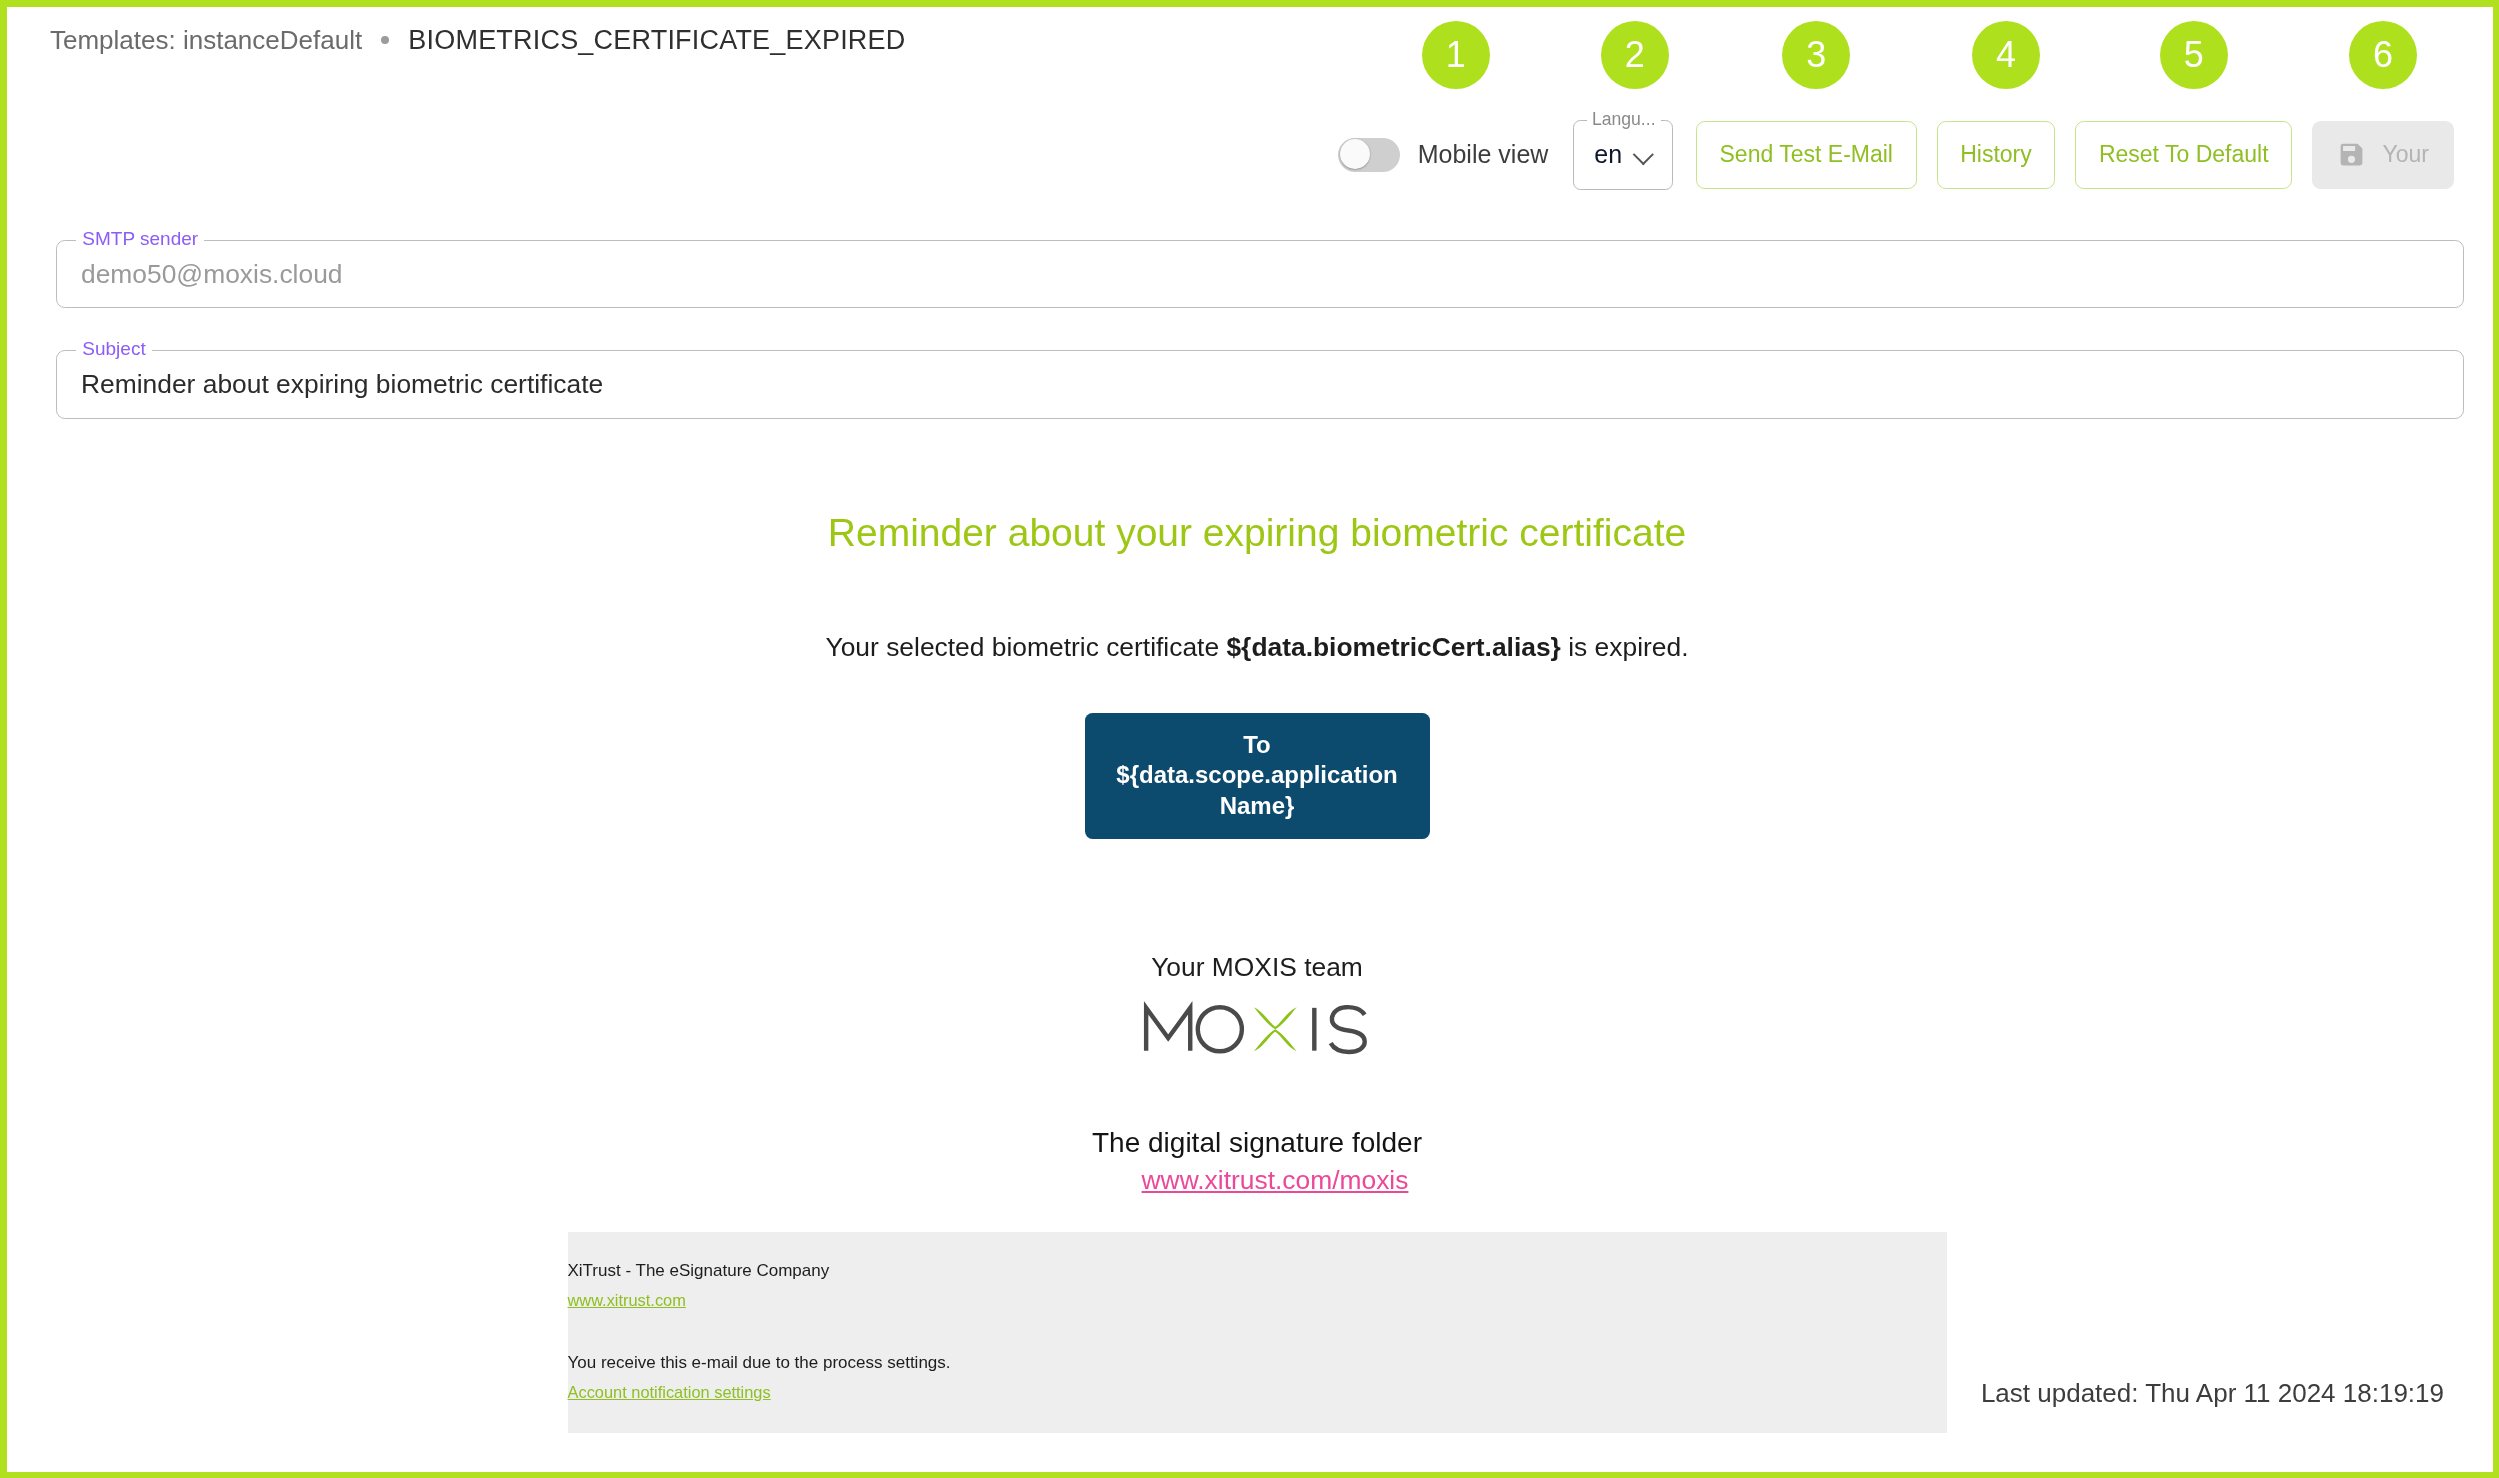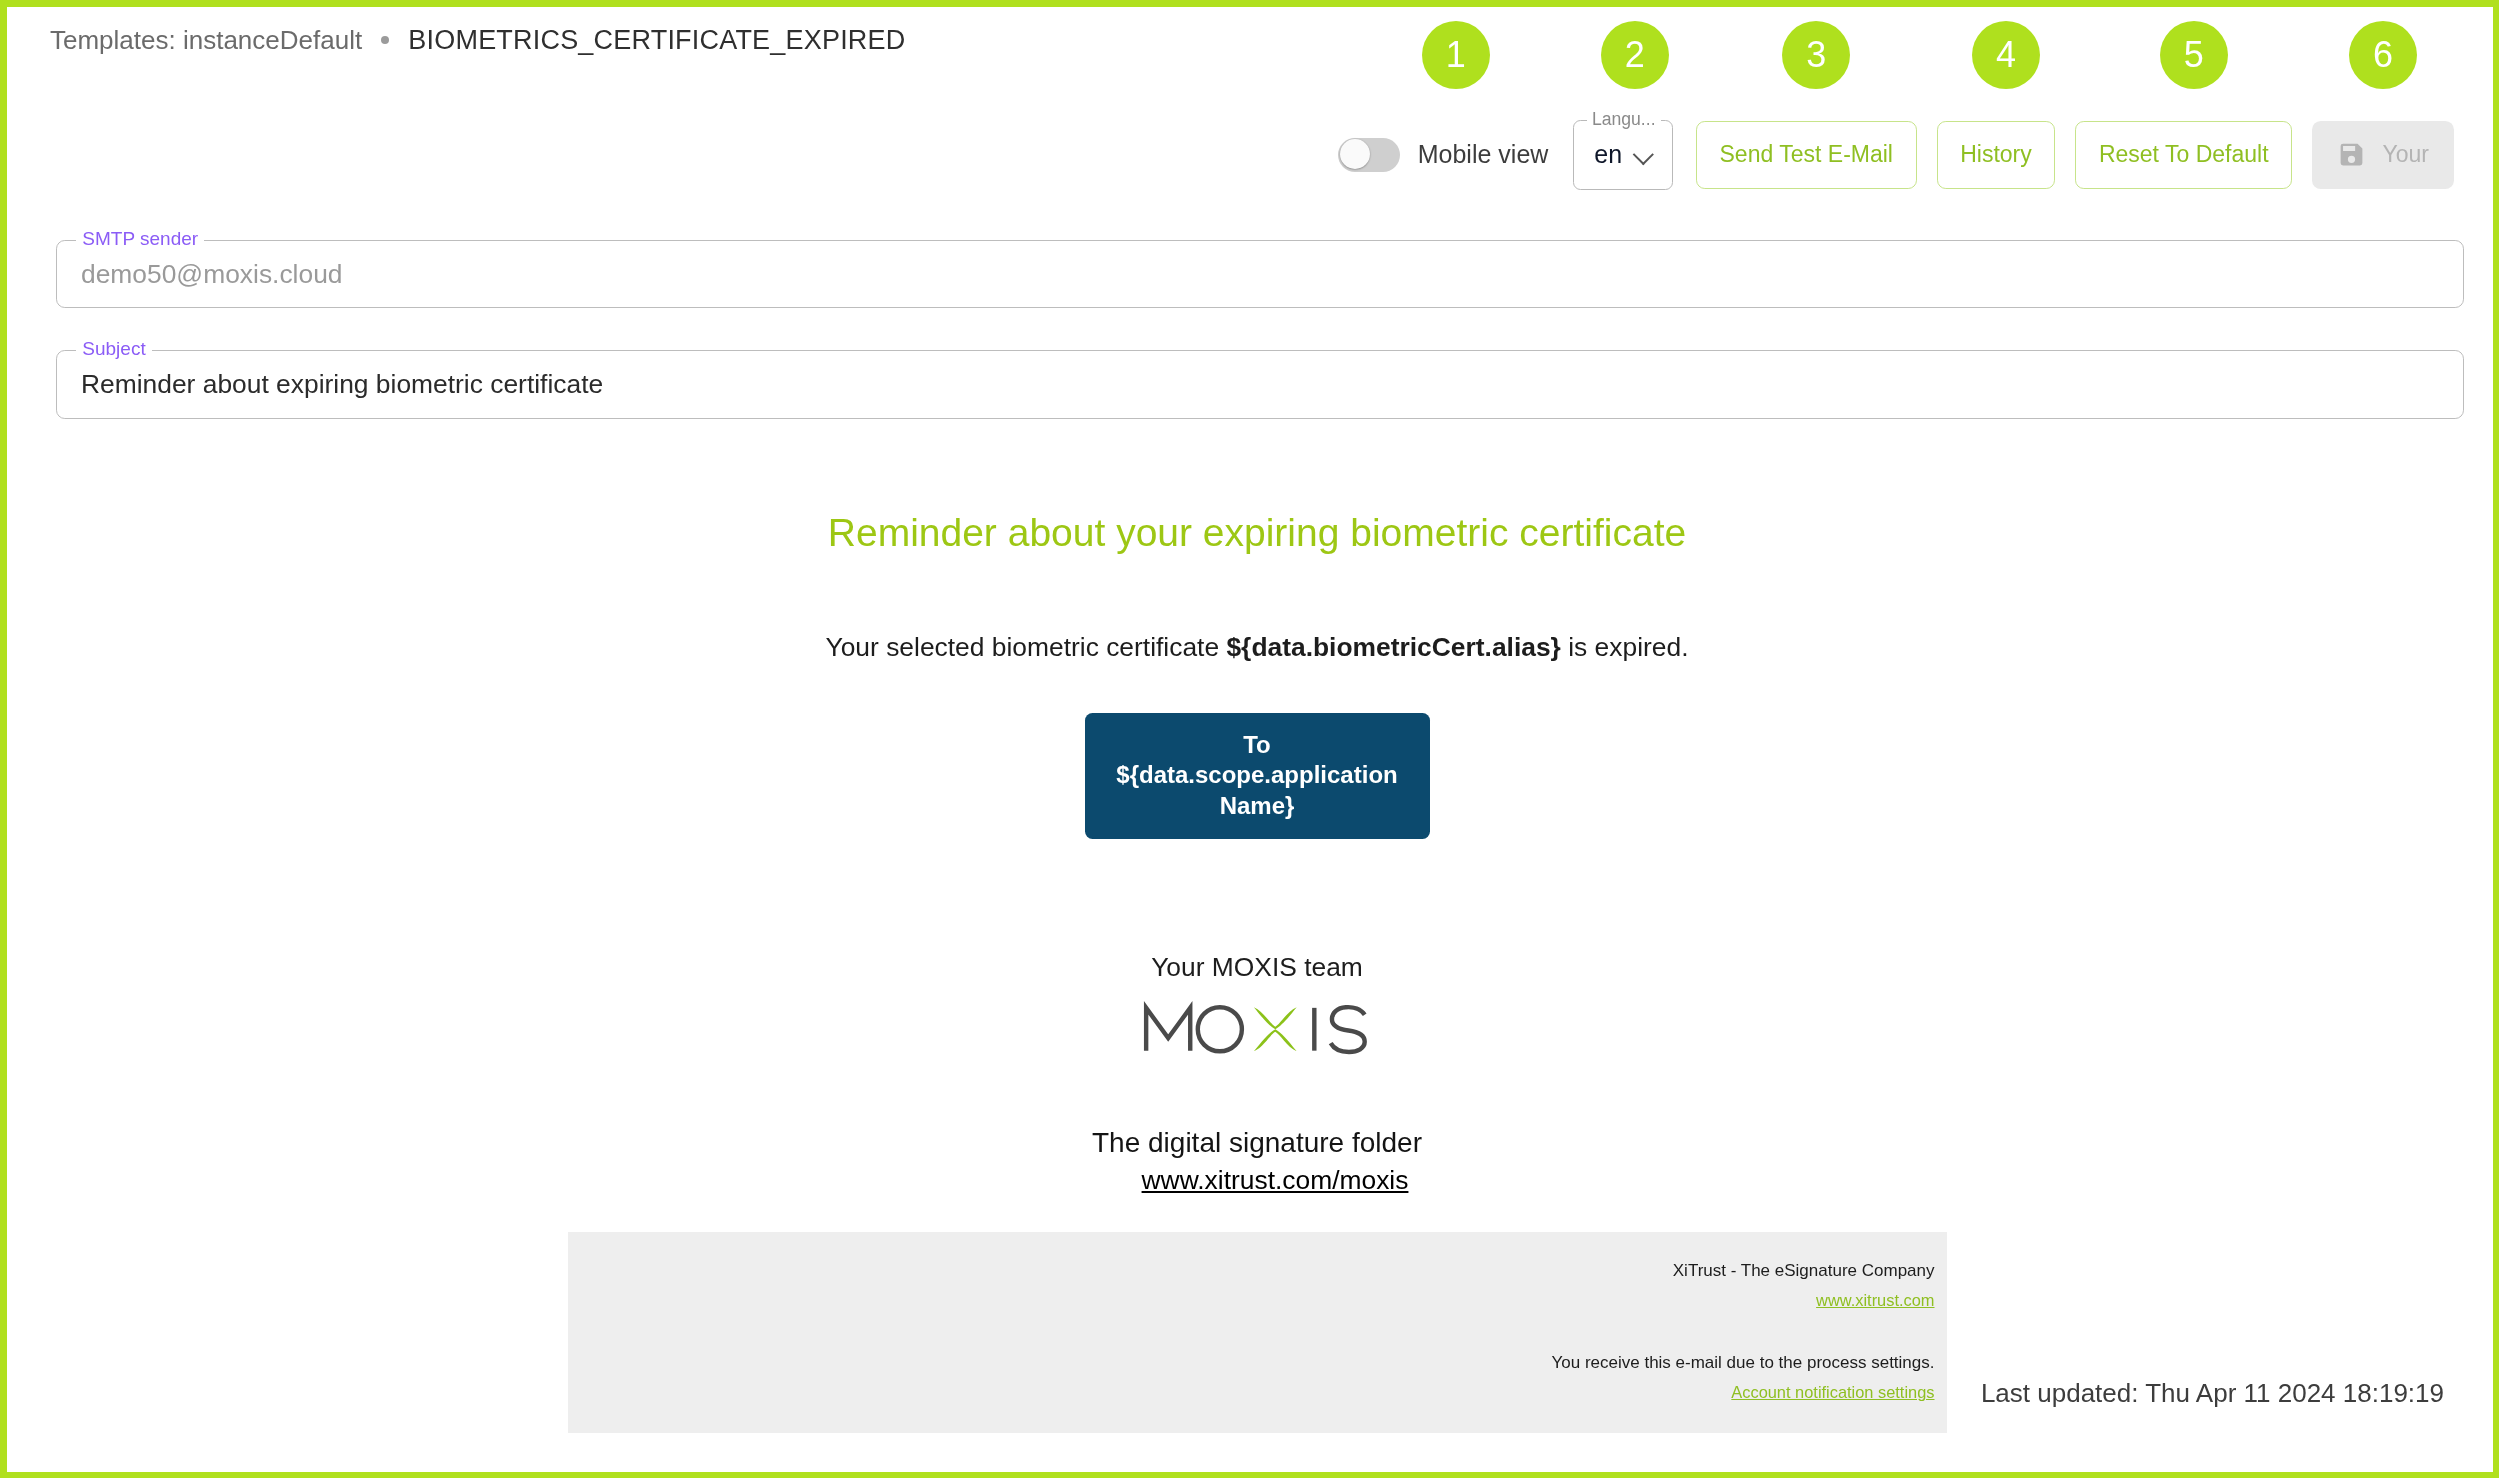--- a/index.html
+++ b/index.html
@@ -273,34 +273,34 @@
   #moxis-logo { display: block; }
 
   #tagline {
     margin-top: 70px;
     font-size: 28px;
     color: #141414;
   }
   #tagline-link {
     margin-top: 6.3px;
     font-size: 26.4px;
-    color: #000000;
+    color: #ec4899;
     text-decoration: underline;
     cursor: pointer;
     display: inline-block;
     margin-left: 36px;
   }
 
   
   #mail-footer {
     margin: 36px auto 0 auto;
     width: 1379px;
     background: #eeeeee;
     padding: 29px 12px 31px 0;
-    text-align: right;
+    text-align: left;
   }
   #mail-footer .fline1 {
     font-size: 17px;
     color: #1d1d1d;
   }
   #mail-footer .flink1 {
     margin-top: 10px;
     font-size: 16.4px;
     color: #8fbf22;
     text-decoration: underline;

